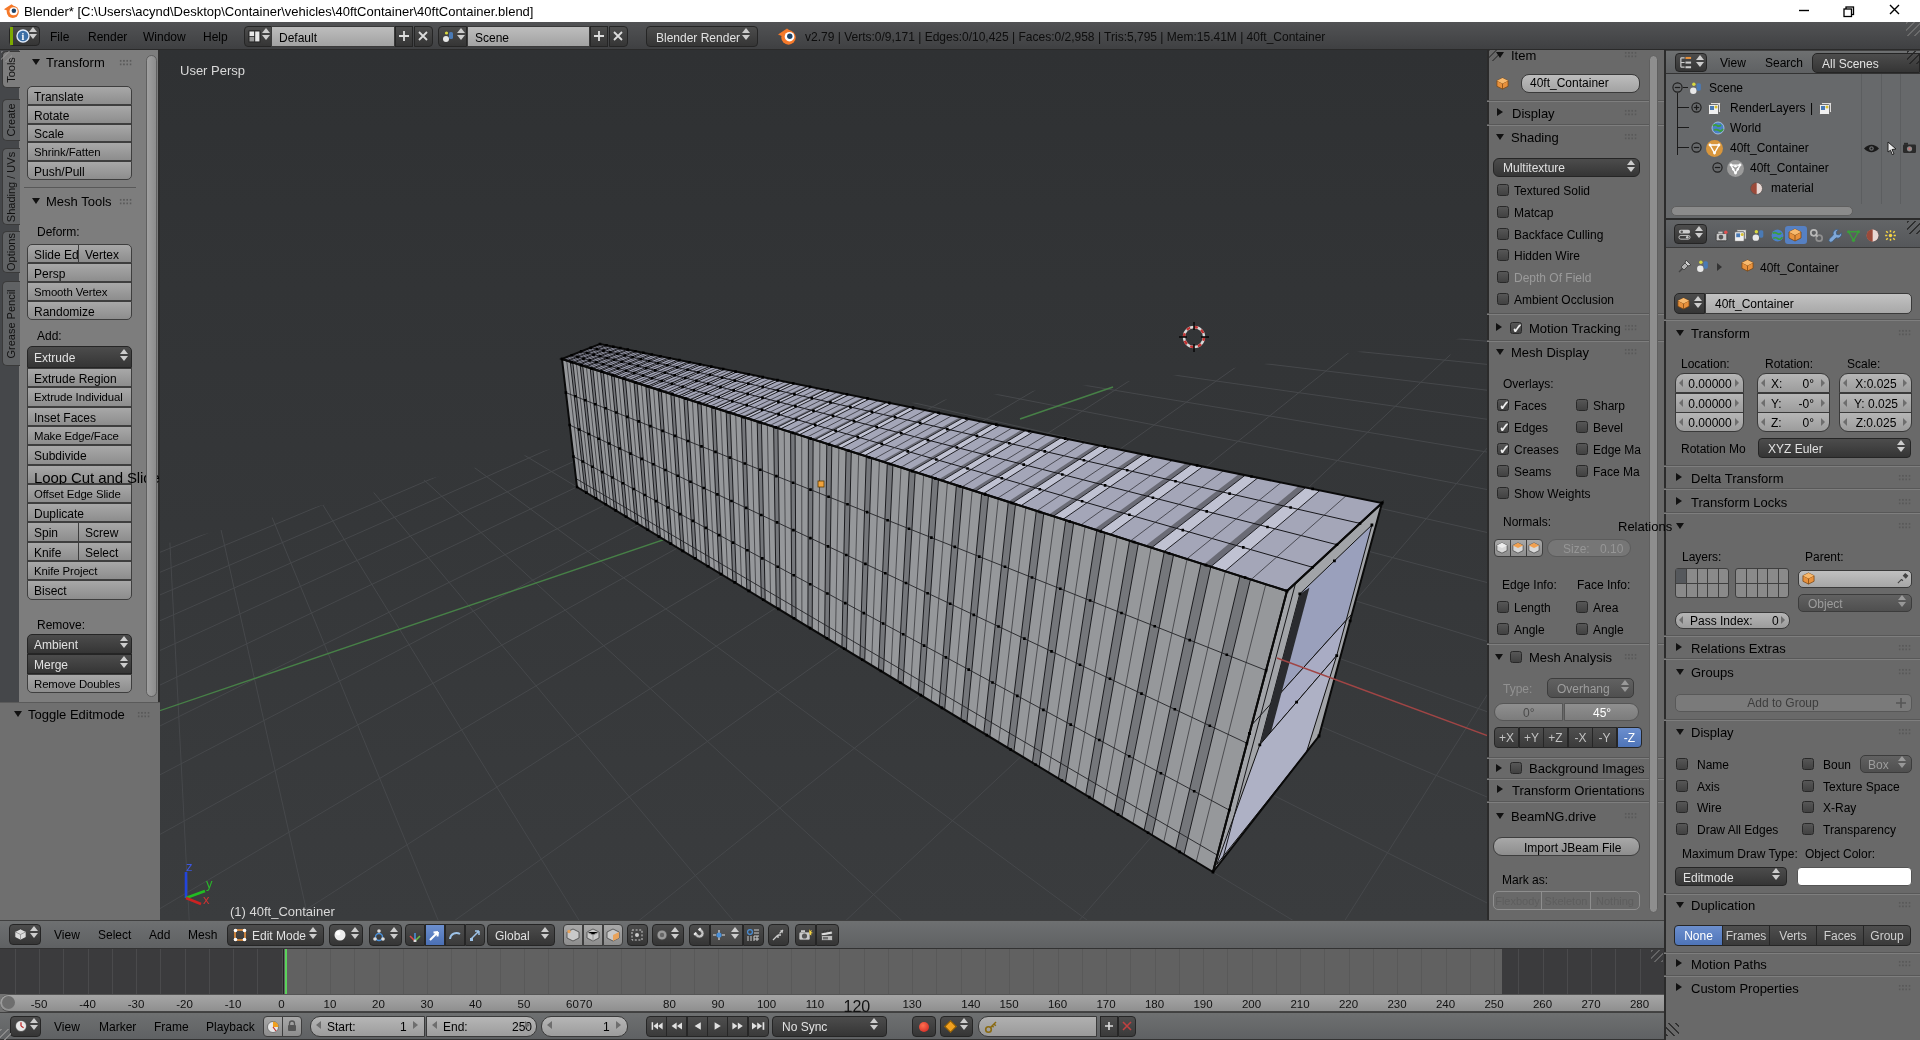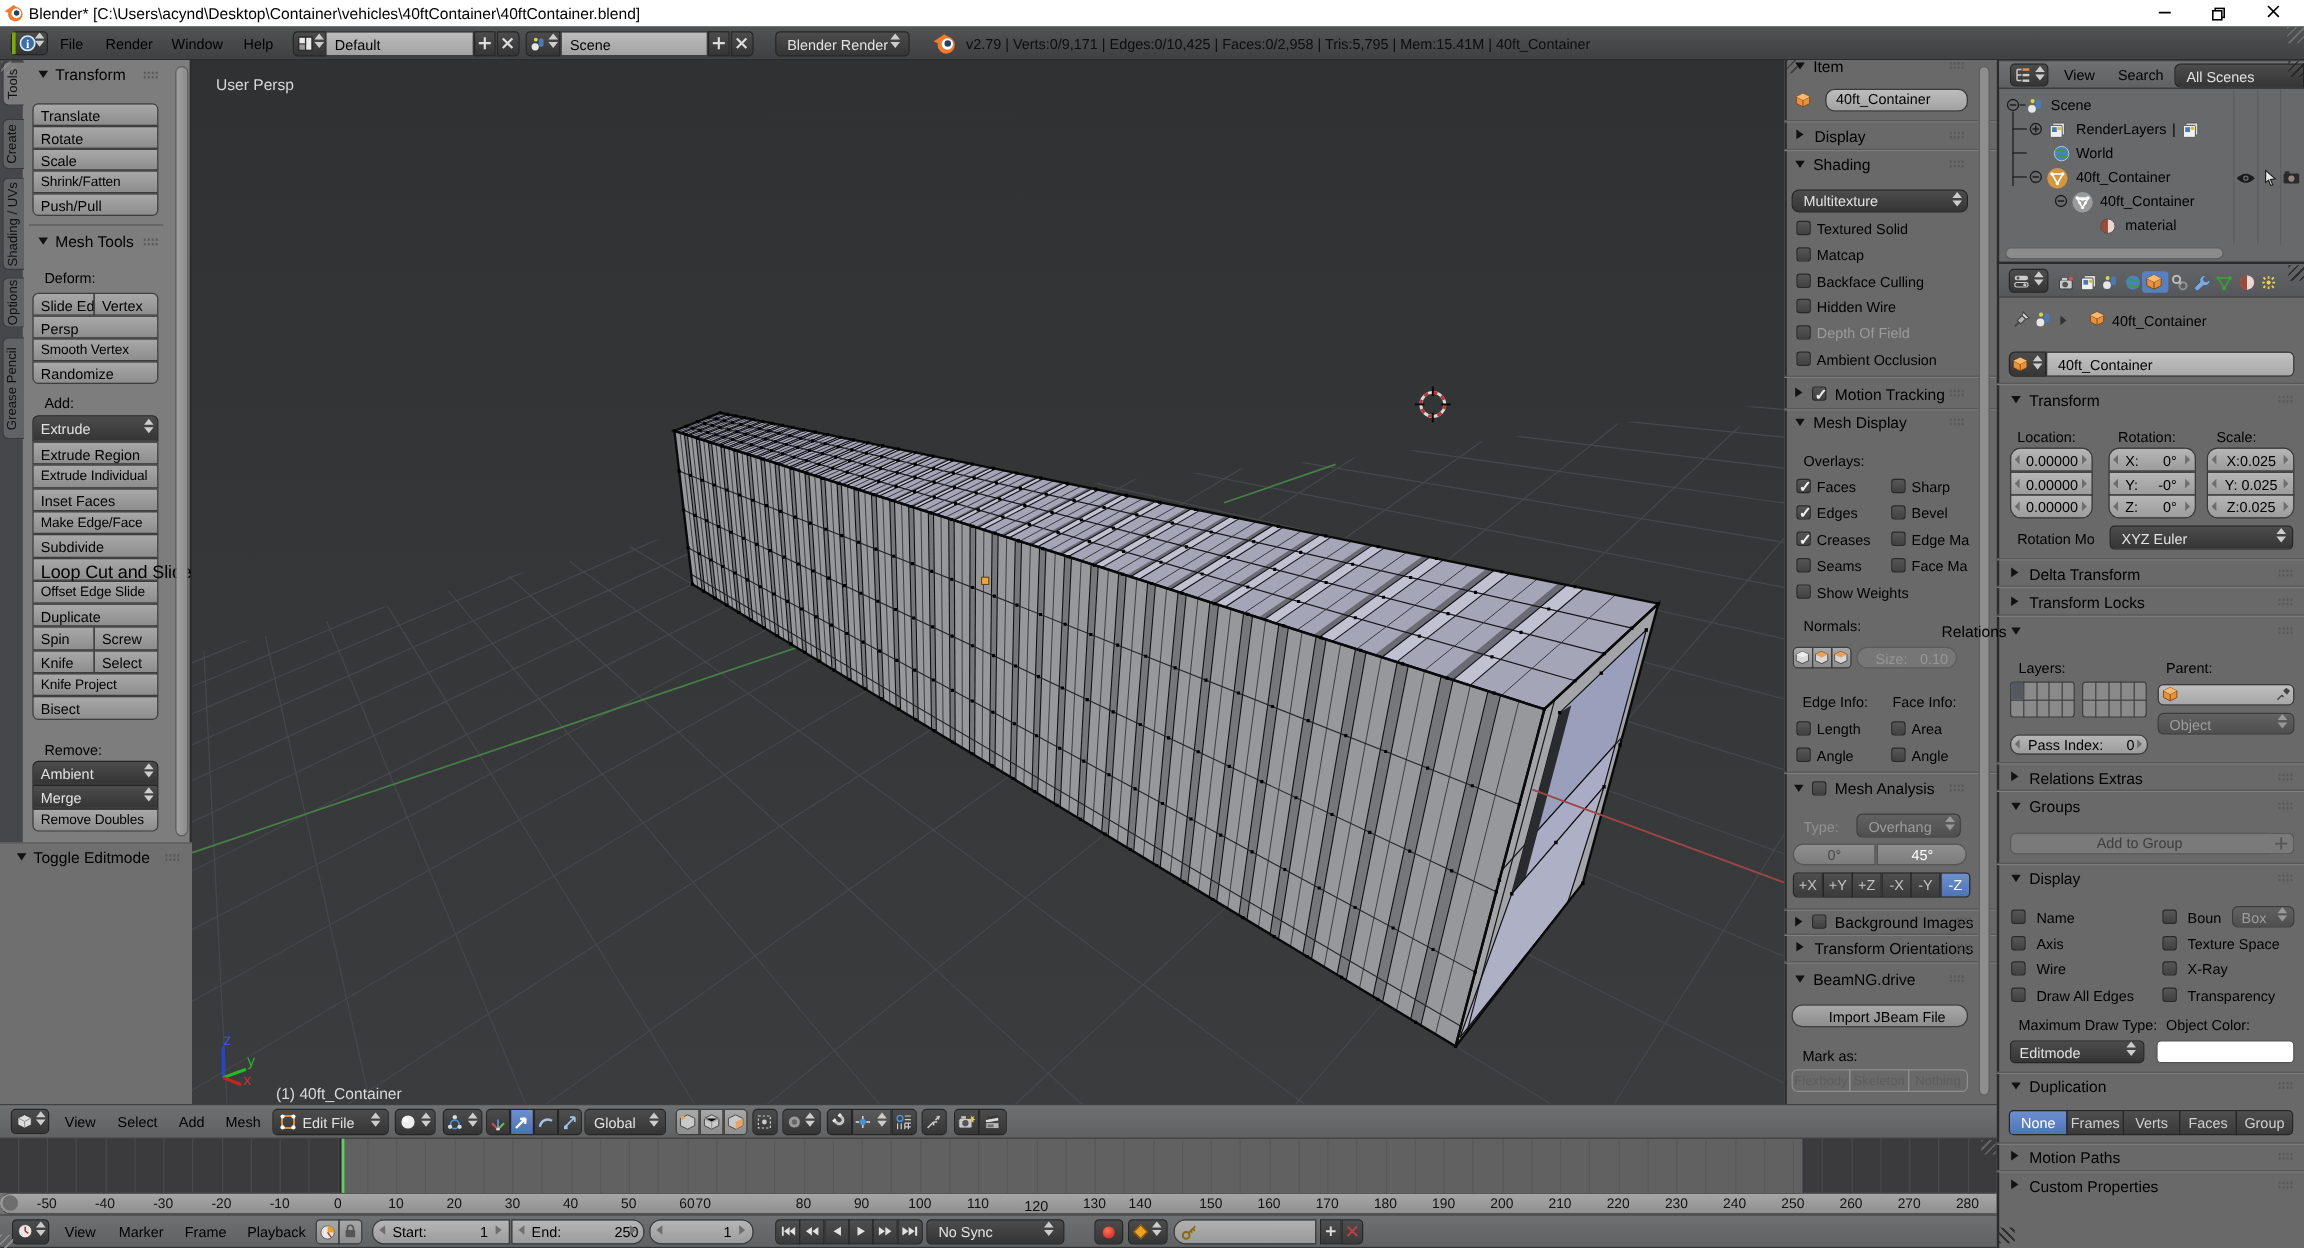--- a/index.html
+++ b/index.html
@@ -894,21 +894,21 @@
 <div class="lbl" style="left:149px;top:929px">Add</div>
 <div class="lbl" style="left:188px;top:929px">Mesh</div>
 <div class="ddark" style="left:227px;top:924px;width:97px;height:22px"></div>
 <svg class="abs" style="left:233px;top:928px" width="14" height="14" viewBox="0 0 14 14">
     <rect x="2" y="2" width="10" height="10" fill="none" stroke="#e8913c" stroke-width="1.6"></rect>
     <circle cx="2.5" cy="2.5" r="1.8" fill="#fff"></circle>
     <circle cx="11.5" cy="2.5" r="1.8" fill="#fff"></circle>
     <circle cx="2.5" cy="11.5" r="1.8" fill="#fff"></circle>
     <circle cx="11.5" cy="11.5" r="1.8" fill="#fff"></circle>
   </svg>
-<div class="wlbl" style="left:252px;top:930px">Edit File</div>
+<div class="wlbl" style="left:252px;top:930px">Edit Mode</div>
 <div class="updn" style="left:309px;top:927px"></div>
 <div class="ddark" style="left:329px;top:924px;width:34px;height:22px"></div>
 <svg class="abs" style="left:333px;top:928px" width="14" height="14" viewBox="0 0 14 14">
     <circle cx="7" cy="7" r="5.5" fill="#ededed"></circle>
     <circle cx="5.2" cy="5.2" r="2.2" fill="#fff"></circle>
   </svg>
 <div class="updn" style="left:351px;top:927px"></div>
 <div class="ddark" style="left:369px;top:924px;width:33px;height:22px"></div>
 <svg class="abs" style="left:372px;top:928px" width="14" height="14" viewBox="0 0 14 14">
     <circle cx="7" cy="9" r="3.5" fill="none" stroke="#4a90d9" stroke-width="1.4"></circle>
@@ -1090,23 +1090,23 @@
 <div class="abs" style="left:358.5px;top:998px;width:40px;text-align:center;font-size:11.5px;color:#111">20</div>
 <div class="abs" style="left:407.0px;top:998px;width:40px;text-align:center;font-size:11.5px;color:#111">30</div>
 <div class="abs" style="left:455.5px;top:998px;width:40px;text-align:center;font-size:11.5px;color:#111">40</div>
 <div class="abs" style="left:504.0px;top:998px;width:40px;text-align:center;font-size:11.5px;color:#111">50</div>
 <div class="abs" style="left:552.5px;top:998px;width:40px;text-align:center;font-size:11.5px;color:#111">60</div>
 <div class="abs" style="left:566px;top:998px;width:40px;text-align:center;font-size:11.5px;color:#111">70</div>
 <div class="abs" style="left:649.5px;top:998px;width:40px;text-align:center;font-size:11.5px;color:#111">80</div>
 <div class="abs" style="left:698.0px;top:998px;width:40px;text-align:center;font-size:11.5px;color:#111">90</div>
 <div class="abs" style="left:746.5px;top:998px;width:40px;text-align:center;font-size:11.5px;color:#111">100</div>
 <div class="abs" style="left:795.0px;top:998px;width:40px;text-align:center;font-size:11.5px;color:#111">110</div>
-<div class="abs" style="left:843.5px;top:998px;width:40px;text-align:center;font-size:12px;color:#111">120</div>
+<div class="abs" style="left:843.5px;top:998px;width:40px;font-size:16px;color:#111">120</div>
 <div class="abs" style="left:892.0px;top:998px;width:40px;text-align:center;font-size:11.5px;color:#111">130</div>
-<div class="abs" style="left:940.5px;top:998px;width:40px;text-align:left;font-size:11.5px;color:#111">140</div>
+<div class="abs" style="left:940.5px;top:998px;width:40px;text-align:right;font-size:11.5px;color:#111">140</div>
 <div class="abs" style="left:989.0px;top:998px;width:40px;text-align:center;font-size:11.5px;color:#111">150</div>
 <div class="abs" style="left:1037.5px;top:998px;width:40px;text-align:center;font-size:11.5px;color:#111">160</div>
 <div class="abs" style="left:1086.0px;top:998px;width:40px;text-align:center;font-size:11.5px;color:#111">170</div>
 <div class="abs" style="left:1134.5px;top:998px;width:40px;text-align:center;font-size:11.5px;color:#111">180</div>
 <div class="abs" style="left:1183.0px;top:998px;width:40px;text-align:center;font-size:11.5px;color:#111">190</div>
 <div class="abs" style="left:1231.5px;top:998px;width:40px;text-align:center;font-size:11.5px;color:#111">200</div>
 <div class="abs" style="left:1280.0px;top:998px;width:40px;text-align:center;font-size:11.5px;color:#111">210</div>
 <div class="abs" style="left:1328.5px;top:998px;width:40px;text-align:center;font-size:11.5px;color:#111">220</div>
 <div class="abs" style="left:1377.0px;top:998px;width:40px;text-align:center;font-size:11.5px;color:#111">230</div>
 <div class="abs" style="left:1425.5px;top:998px;width:40px;text-align:center;font-size:11.5px;color:#111">240</div>

